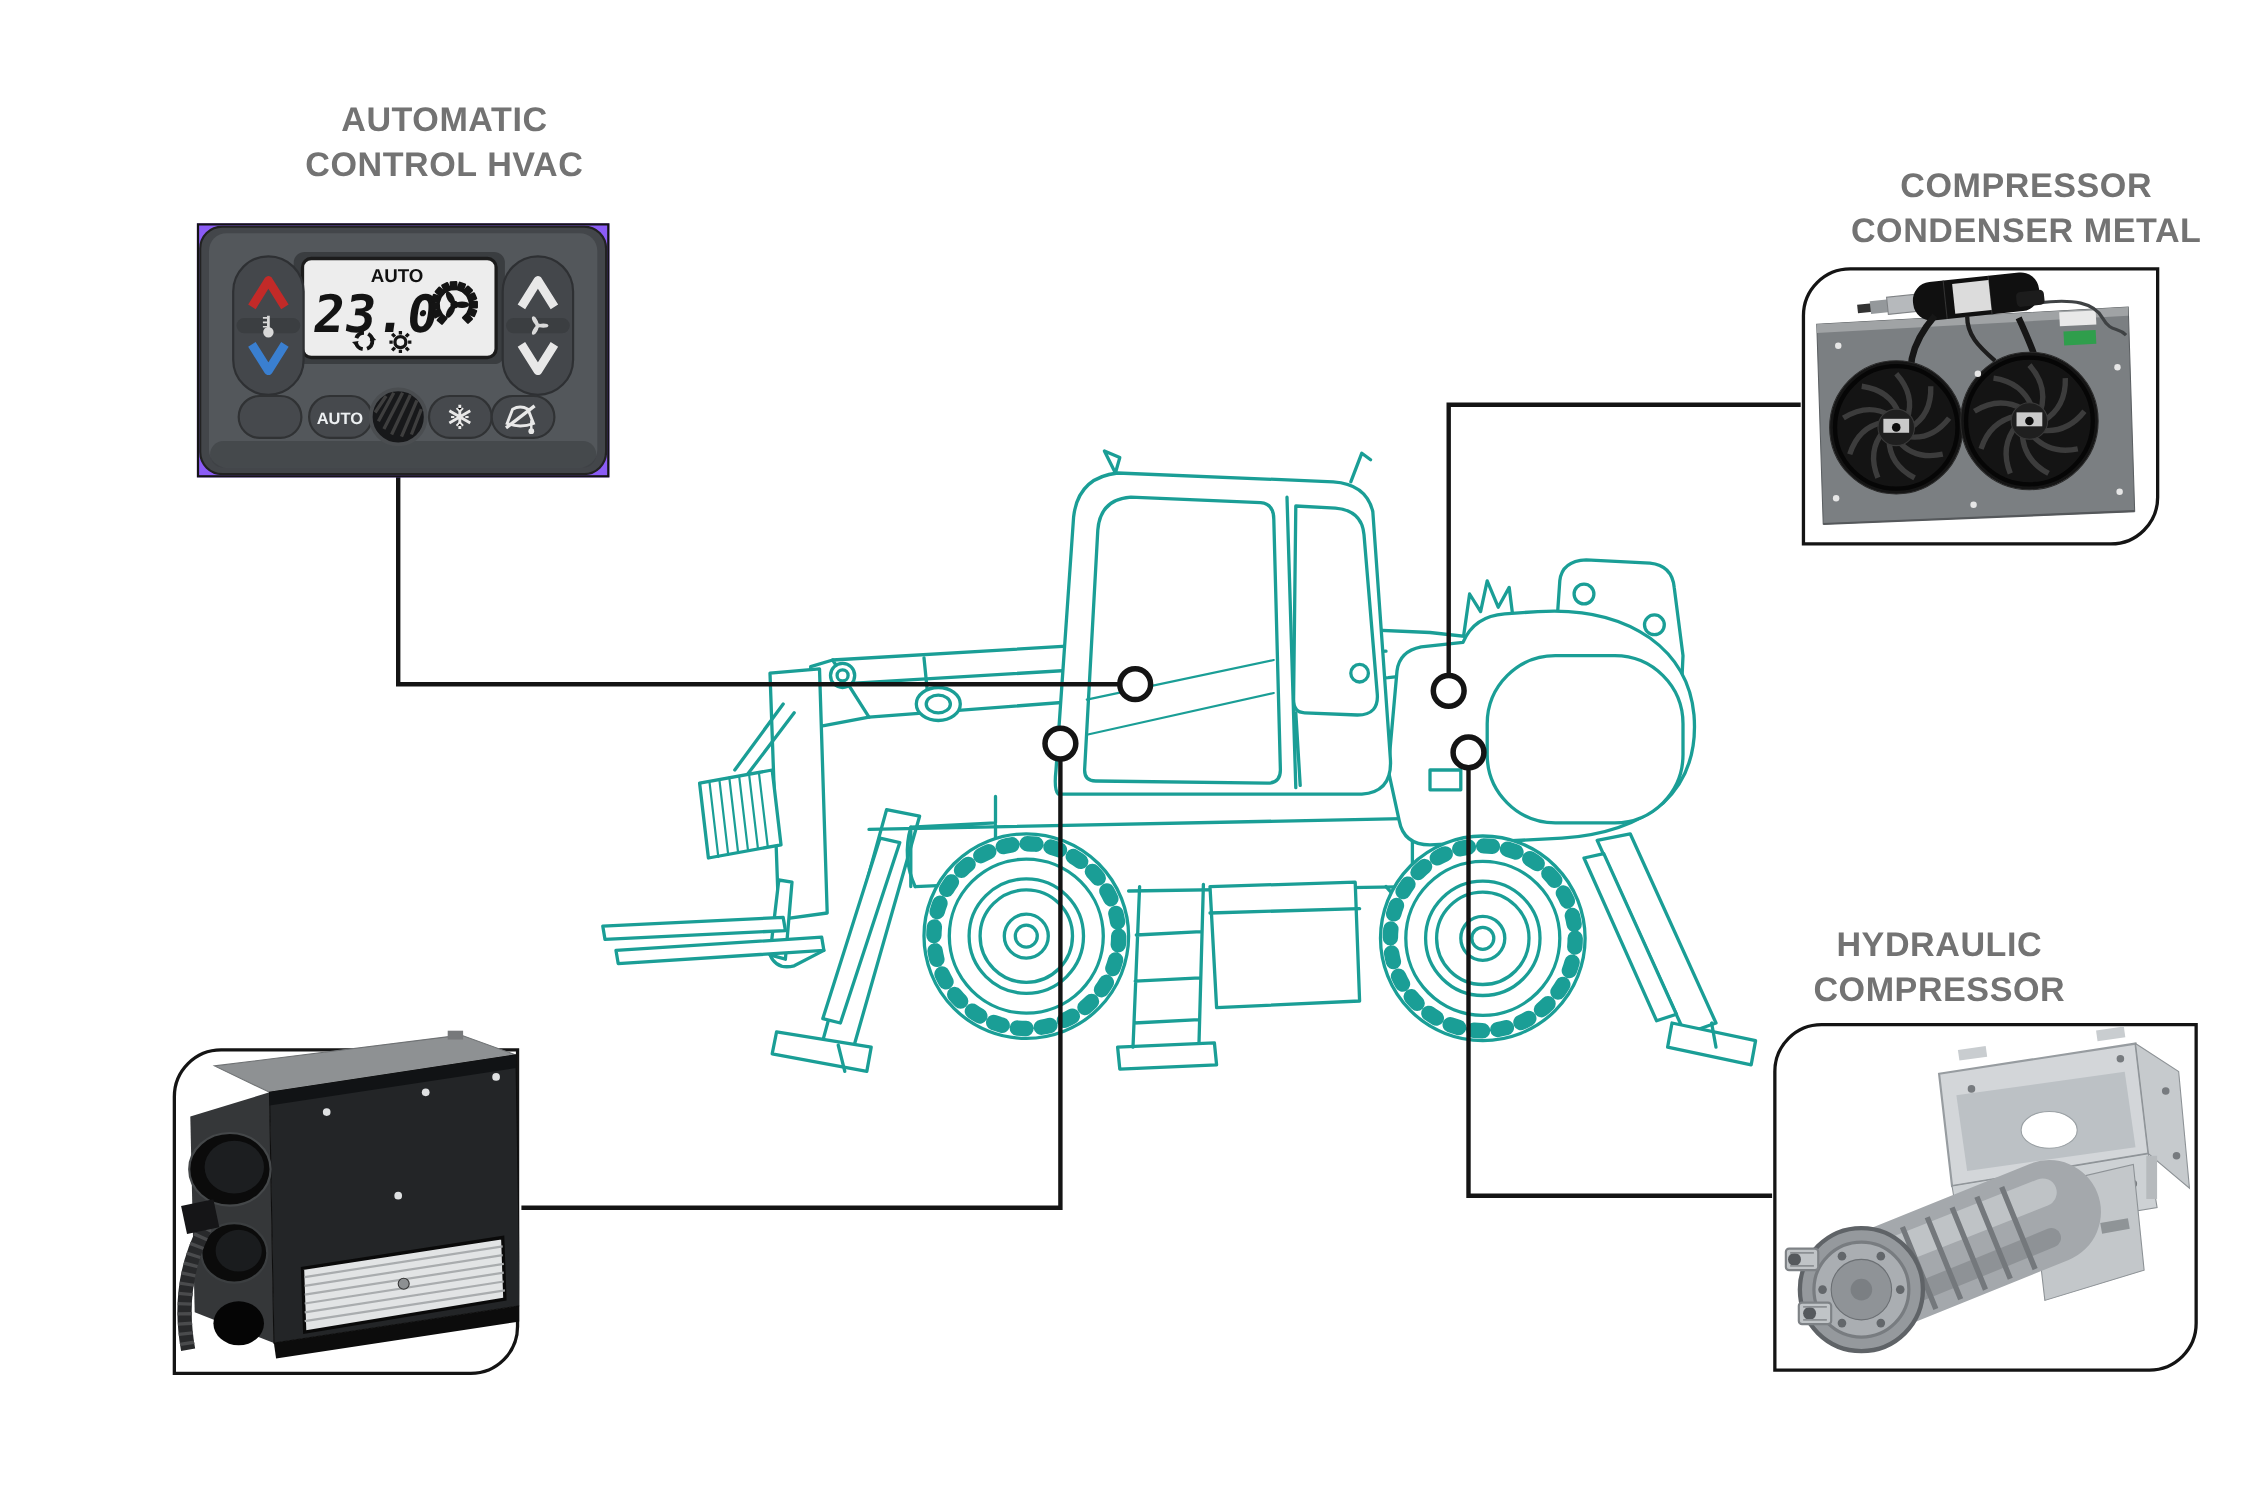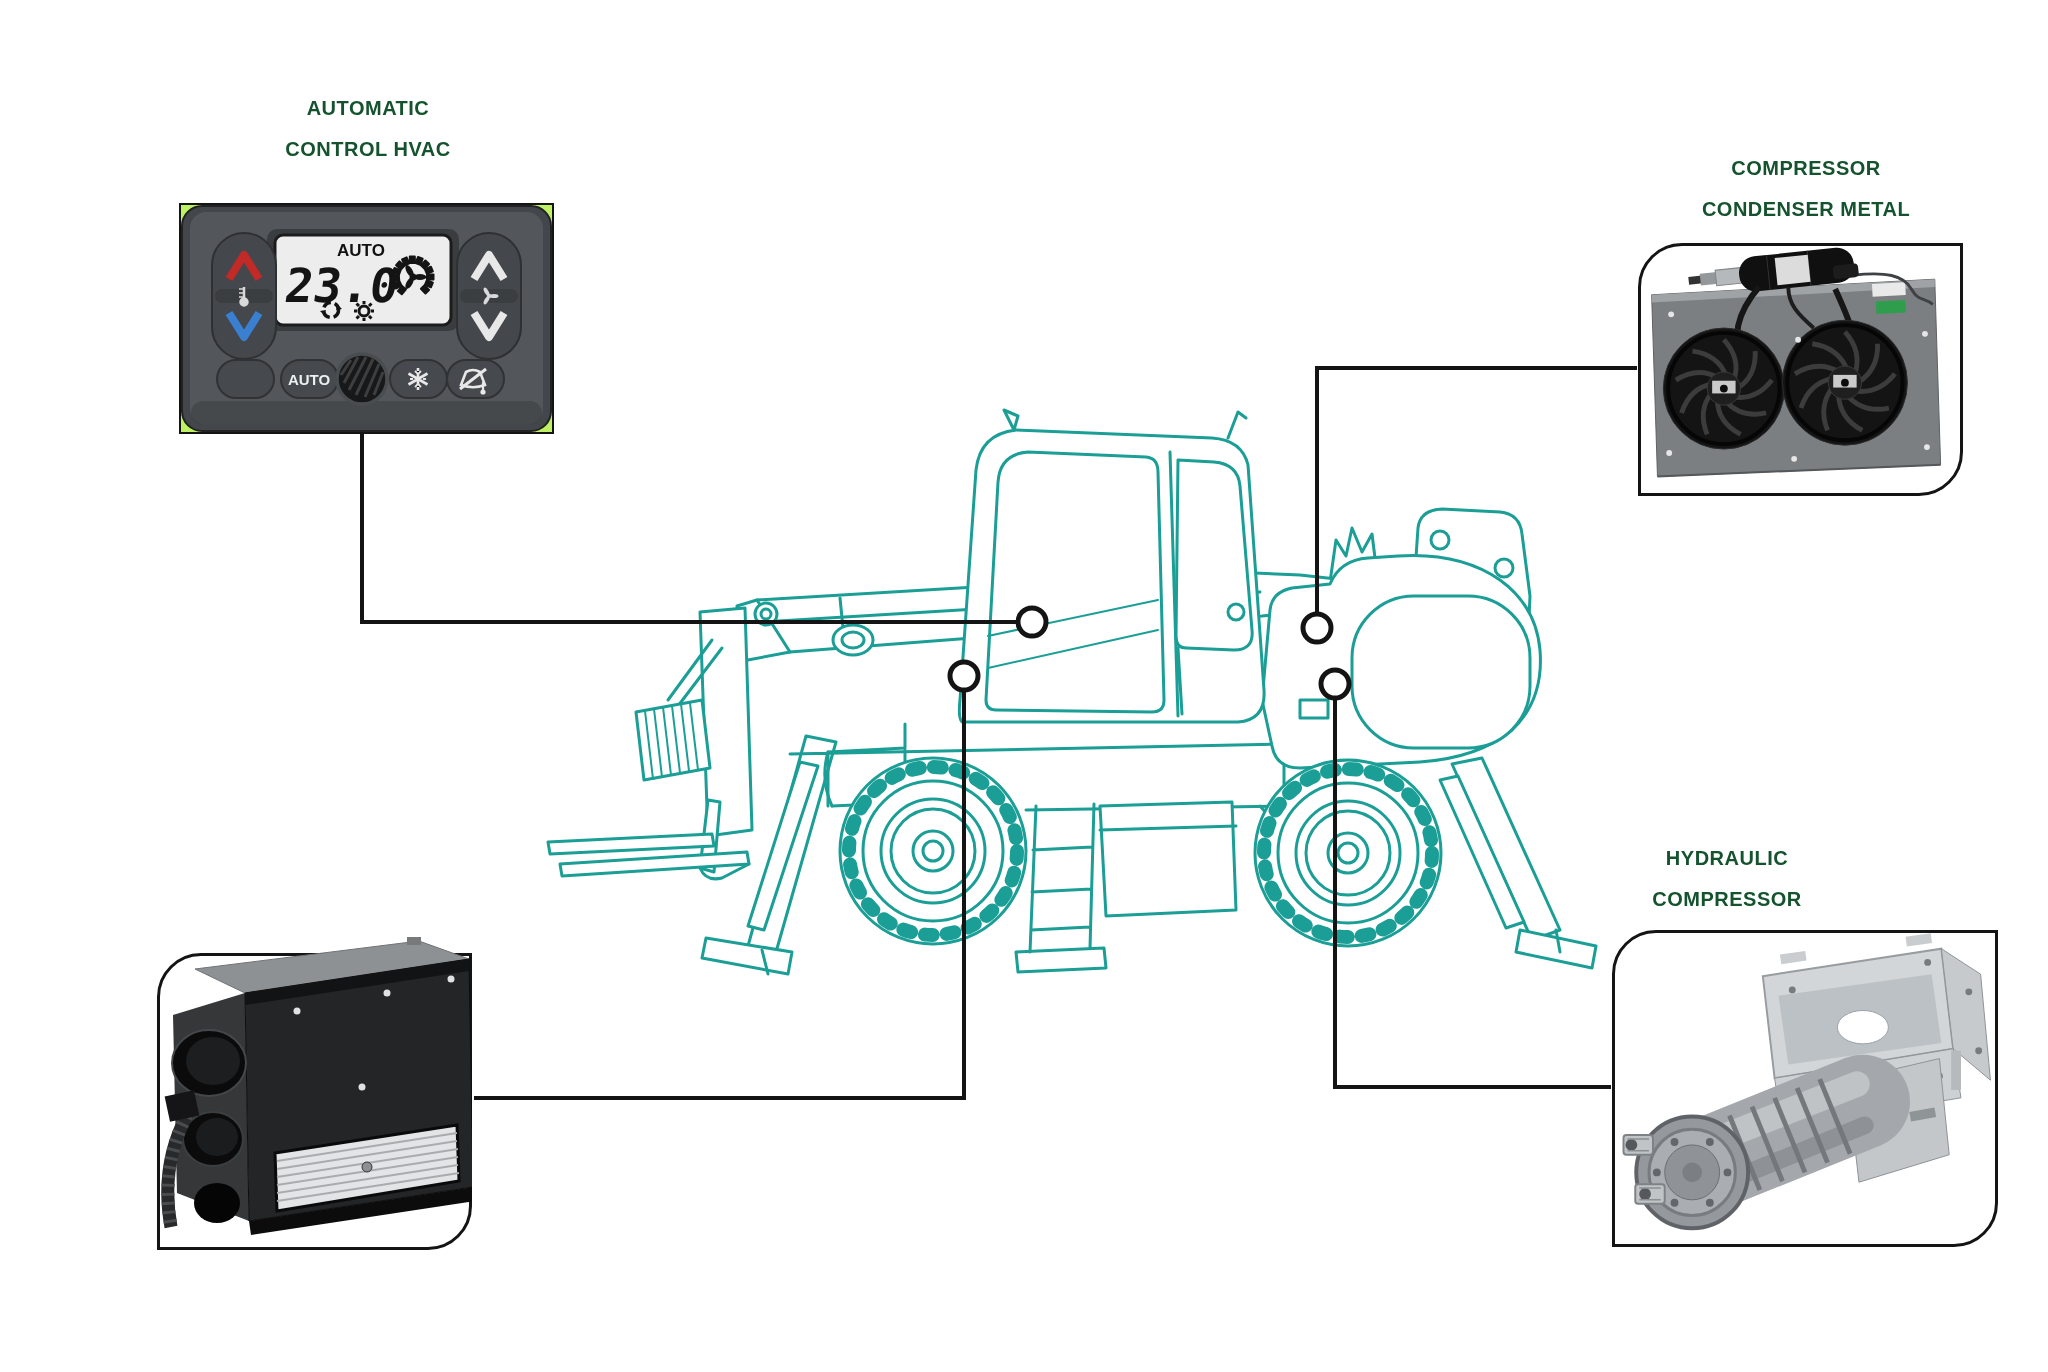--- a/index.html
+++ b/index.html
@@ -1,20 +1,20 @@
 <!DOCTYPE html>
 <html><head>
 <meta charset="utf-8">
 <style>
   html,body{margin:0;padding:0;background:#ffffff;}
   body{width:2048px;height:1372px;position:relative;overflow:hidden;
        font-family:"Liberation Sans",sans-serif;}
   .canvas{position:absolute;inset:0;background:#fff;}
-  .label{position:absolute;text-align:center;font-weight:700;font-size:20px;
-         line-height:41px;color:#14532d;letter-spacing:0.5px;white-space:nowrap;}
+  .label{position:absolute;text-align:center;font-weight:700;font-size:31px;
+         line-height:41px;color:#737373;letter-spacing:0.5px;white-space:nowrap;margin-left:36px;}
   .callout-box{position:absolute;border:3px solid #141414;background:transparent;}
   .round-tl-br{border-radius:44px 0 44px 0;}
   .thin-box{border:2px solid #141414;}
   svg{display:block;}
   .abs{position:absolute;}
   .z1{z-index:1}.z2{z-index:2}.z3{z-index:3}.z4{z-index:4}
 </style>
 </head>
 <body>
 
@@ -123,21 +123,21 @@
   </div>
   <div class="label z4" style="left:1626px;top:148px;width:360px;">
     <div>COMPRESSOR</div>
     <div>CONDENSER METAL</div>
   </div>
   <div class="label z4" style="left:1547px;top:838px;width:360px;">
     <div>HYDRAULIC</div>
     <div>COMPRESSOR</div>
   </div>
 
-  <div class="thin-box abs z3" style="left:179px;top:203px;width:371px;height:227px;background:#bef264;">
+  <div class="thin-box abs z3" style="left:179px;top:203px;width:371px;height:227px;background:#8b5cf6;">
     <svg width="371" height="227" viewBox="0 0 371 227">
       <rect x="1" y="1" width="369" height="225" rx="20" fill="#43464a" stroke="#222" stroke-width="2"></rect>
       <rect x="9" y="7" width="353" height="213" rx="16" fill="#53575b"></rect>
       <rect x="10" y="196" width="351" height="24" rx="12" fill="#3c3f42" opacity="0.6"></rect>
 
       <rect x="86" y="24" width="192" height="102" rx="10" fill="#3a3d40"></rect>
       <rect x="94" y="30" width="176" height="90" rx="8" fill="#ededed" stroke="#1c1c1c" stroke-width="3"></rect>
       <text x="180" y="51" font-size="17" font-weight="bold" fill="#111" text-anchor="middle">AUTO</text>
       <g>
         <text transform="translate(102,97) skewX(-8)" font-family="DejaVu Sans Mono, monospace" font-size="47" font-weight="bold" fill="#141414">23.0</text>

